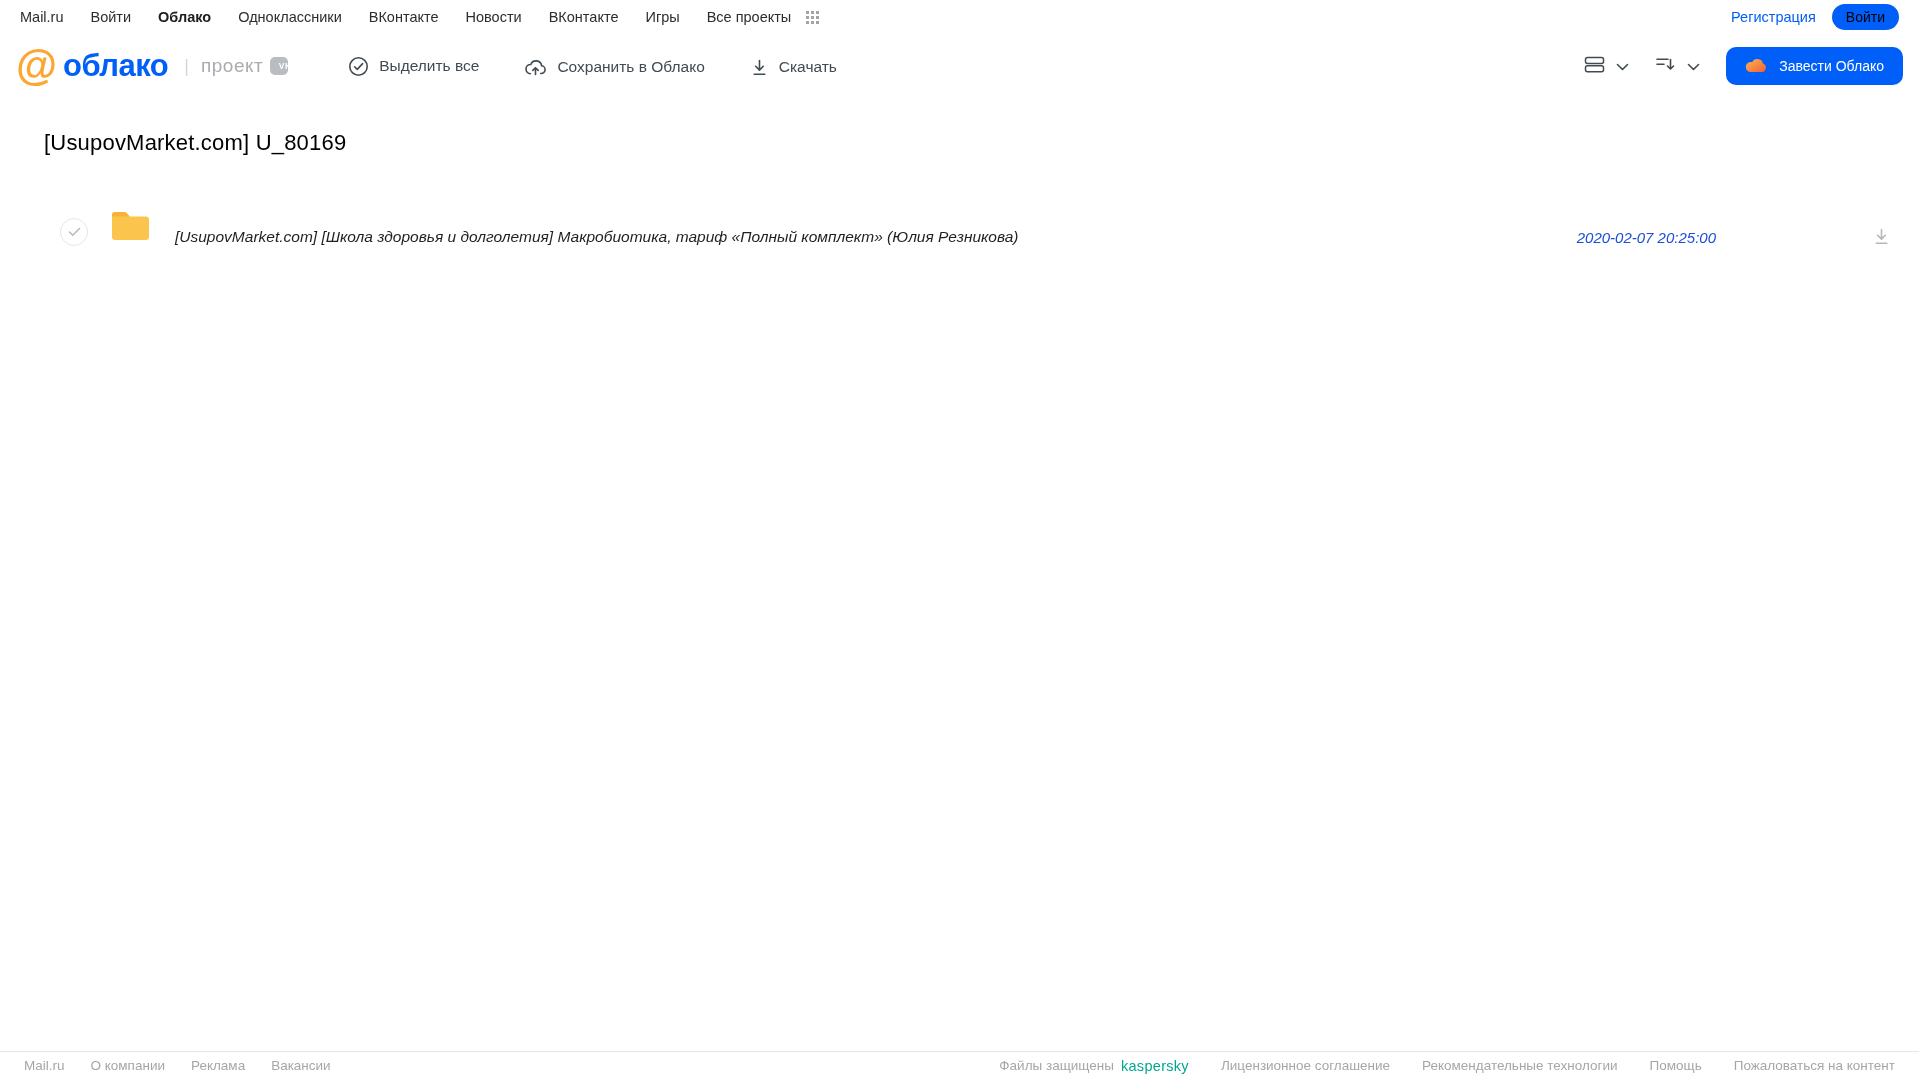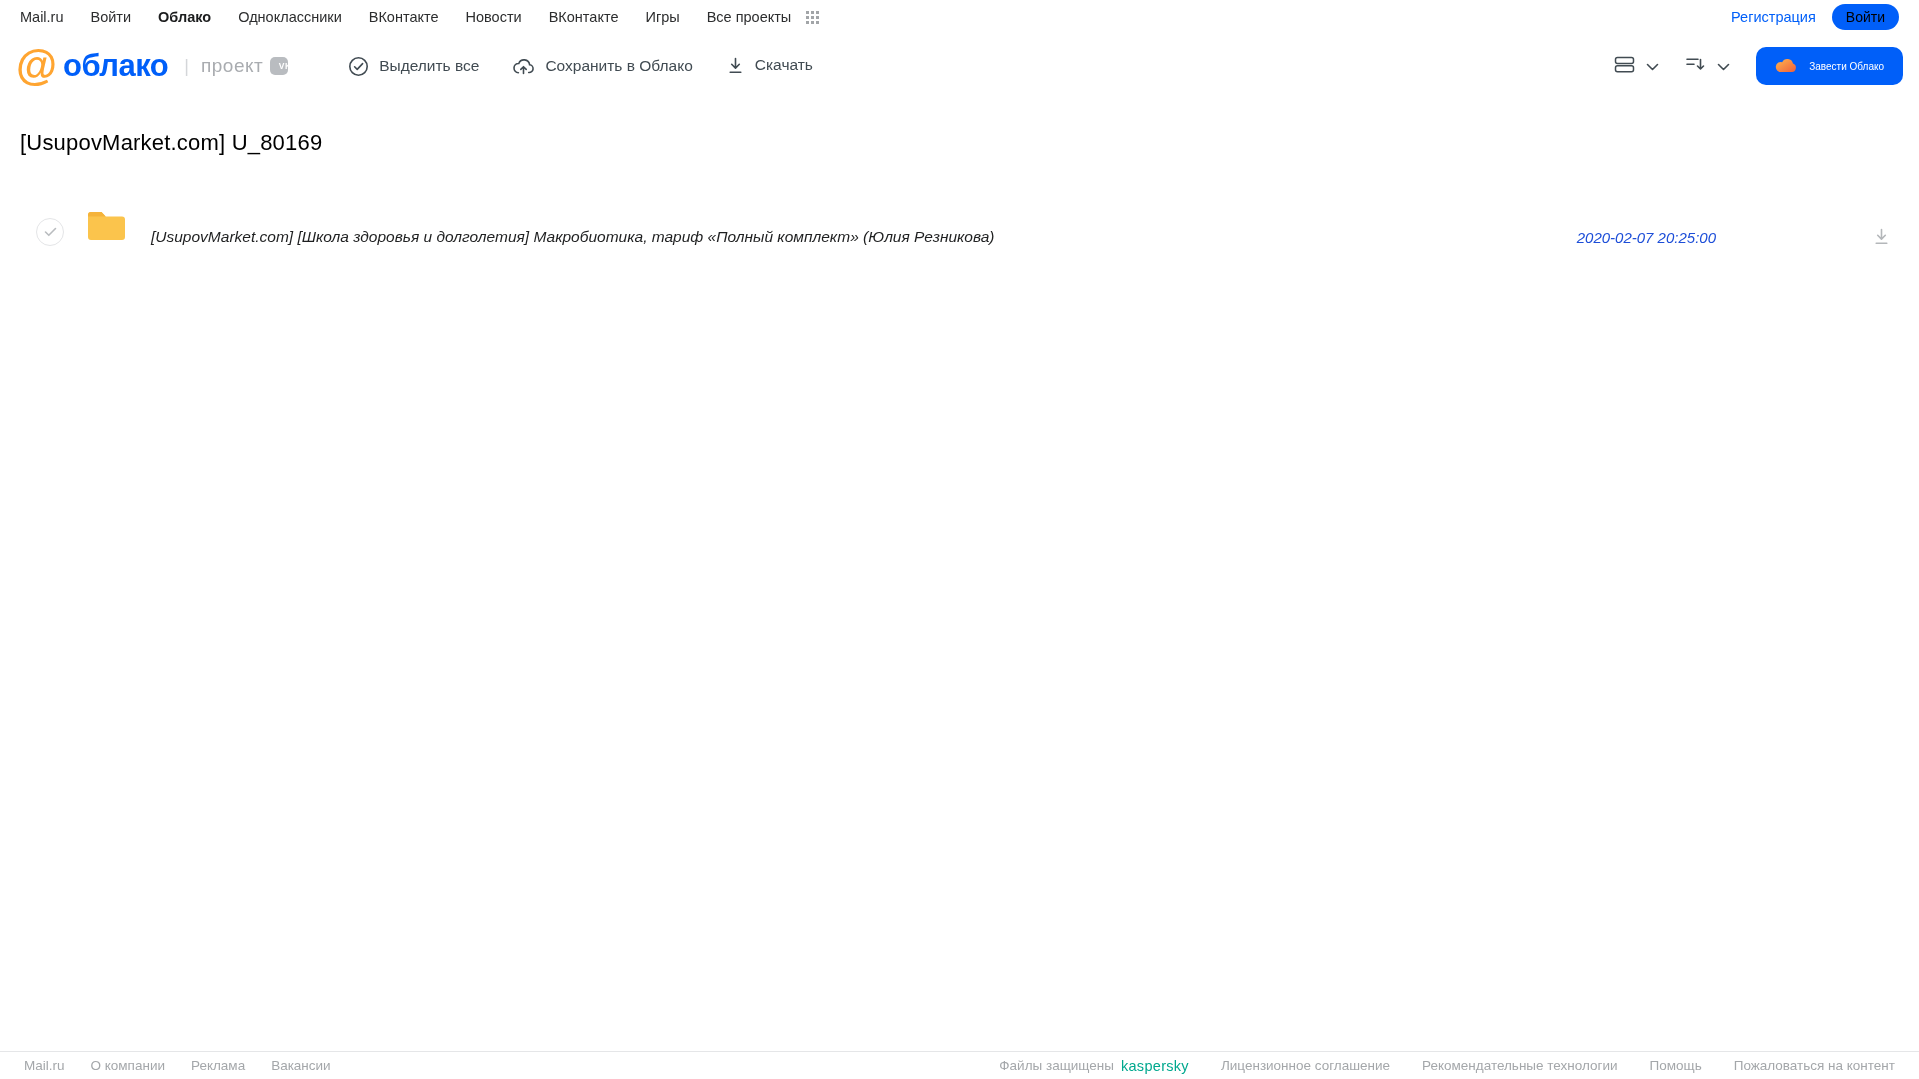--- a/index.html
+++ b/index.html
@@ -22,33 +22,33 @@
   .header { height:64px; display:flex; align-items:center; padding:0 16px; }
   .logo { display:flex; align-items:center; cursor:pointer; }
   .logo-at { font-size:42px; font-weight:bold; color:var(--logo_orange,#ffa531); line-height:1;
     margin-right:8px; letter-spacing:-2px; }
   .logo-text { font-size:31px; font-weight:bold; color:var(--accent_blue,#005ff9); letter-spacing:-0.5px; }
   .logo-divider { color:#d4d6d9; font-size:18px; margin:0 12px 0 16px; font-weight:300; }
   .logo-project { color:#a9acb0; font-size:19px; letter-spacing:0.5px; display:flex; align-items:center; gap:7px; }
   .vk-badge { width:18px; height:18px; background:#b9bcc0; border-radius:5px; color:#fff;
     font-size:8.5px; font-weight:bold; display:flex; align-items:center; justify-content:center;padding-left:12px; }
 
-  .toolbar { display:flex; align-items:flex-start; gap:33px; margin-left:60px; }
+  .toolbar { display:flex; align-items:flex-end; gap:45px; margin-left:60px; }
   .toolbar-item { display:flex; align-items:center; gap:10px; cursor:pointer; color:#414b52;
     font-size:15.5px; background:none; border:none; font-family:inherit; }
   .toolbar-item svg { display:block; }
 
   .header-right { margin-left:auto; display:flex; align-items:center; gap:26px; }
   .icon-group { display:flex; align-items:center; gap:11px; cursor:pointer; }
   .create-btn { background:var(--accent_blue,#005ff9); color:#fff; border:none; border-radius:10px;
-    height:38px; padding:3px 19px; font-size:10px; display:flex; align-items:center; gap:11px;
+    height:38px; padding:3px 19px; font-size:14px; display:flex; align-items:center; gap:11px;
     cursor:pointer; font-family:inherit; }
 
   
-  .main { padding:0 0 0 20px; }
+  .main { padding:0 0 0 20px;margin-left:24px; }
   .page-title { font-size:22px; font-weight:400; color:#000; margin-top:32px; letter-spacing:0.2px; }
   .file-row { display:flex; align-items:flex-end; margin-top:46px; height:44px; padding-left:16px;font-style:italic; }
   .row-check { width:28px; height:28px; border:1px solid #e4e5e7; border-radius:50%;
     display:flex; align-items:center; justify-content:center; cursor:pointer; flex:none; }
   .folder-icon { margin-left:22px; flex:none; cursor:pointer; }
   .file-name { margin-left:24px; font-size:15.5px; color:#1f2021; text-decoration:none; cursor:pointer; }
   .file-date { margin-left:auto; color:#1d4ed8; font-size:15px; white-space:nowrap; }
   .row-download { margin-left:156px; margin-right:28px; cursor:pointer; display:flex; }
 
   

